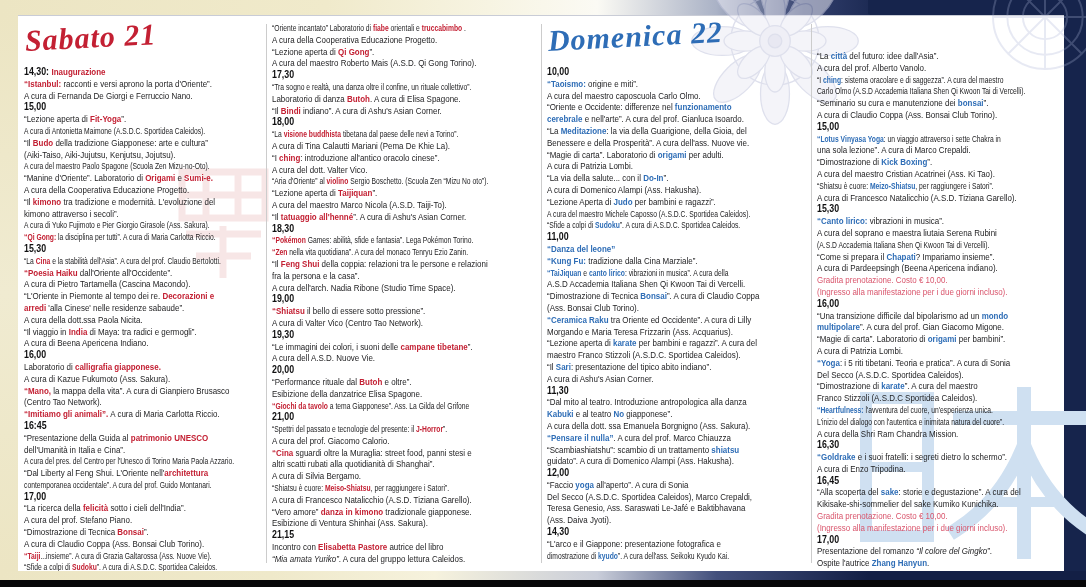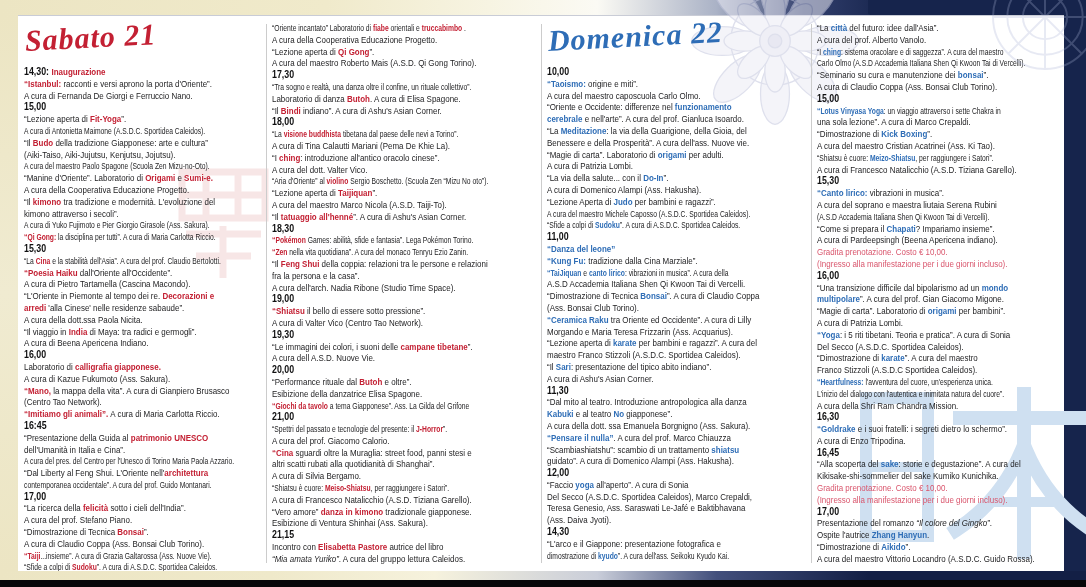--- a/index.html
+++ b/index.html
@@ -11,21 +11,21 @@
     background:linear-gradient(90deg,#ece5c3 0%,#efe9ca 25%,#f6f2dd 40%,#c9cdd9 55%,#424f7c 66%,#131f45 80%);}
   .band-black{position:absolute;left:0;top:580px;width:1086px;height:7px;background:#070709;}
   .band-left{position:absolute;left:0;top:15px;width:18px;height:556px;
     background:linear-gradient(180deg,#ece5c3 0%,#f0ebd1 50%,#ece5c3 100%);}
   .band-right{position:absolute;left:1064px;top:0;width:22px;height:580px;background:var(--navy,#16244c);}
   .navy-wedge{position:absolute;left:868px;top:0;width:218px;height:34px;background:var(--navy,#16244c);
     clip-path:polygon(0 0,100% 0,100% 100%,14% 100%,0 40%);}
   .content{position:absolute;left:18px;top:15px;width:1046px;height:556px;background:#ffffff;
     display:flex;box-sizing:border-box;padding:6px 0 0 6px;border-top:1px solid #c9ccd6;}
   .col{position:relative;z-index:2;overflow:hidden;}
-  .col0{width:240px;} .col1{width:266px;} .col2{width:262px;} .col3{width:250px;}
+  .col0{width:240px;} .col1{width:266px;} .col2{width:262px;} .col3{width:250px;margin-top:28px;}
   .vdiv{width:1px;background:#cccccc;margin:2px 5px 8px 5px;z-index:2;}
   .ln{height:11.8px;line-height:11.8px;font-size:9.4px;color:var(--body,#1d1d1f);white-space:nowrap;
       transform:scaleX(0.85);transform-origin:left center;}
   .ln.cond{transform:scaleX(0.72);}
   .s-n{}
   .s-r{color:var(--accent-red,#c32033);font-weight:bold;}
   .s-b{color:var(--accent-blue,#2e6db6);font-weight:bold;}
   .s-k{color:#0f0f10;font-weight:bold;font-size:10.4px;}
   .s-p{color:var(--pink,#d9556c);}
   .s-i{font-style:italic;}

